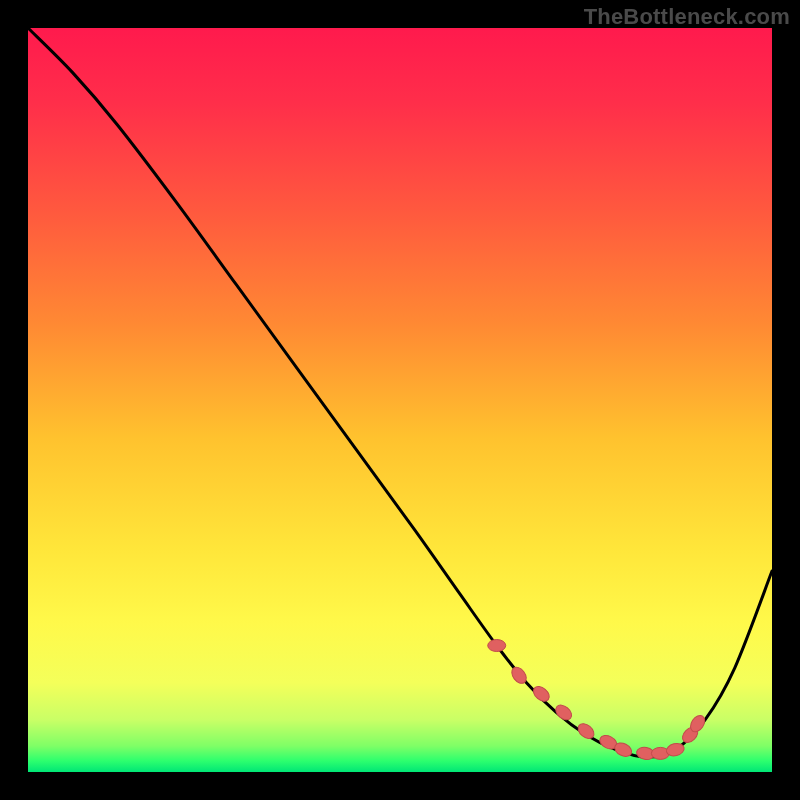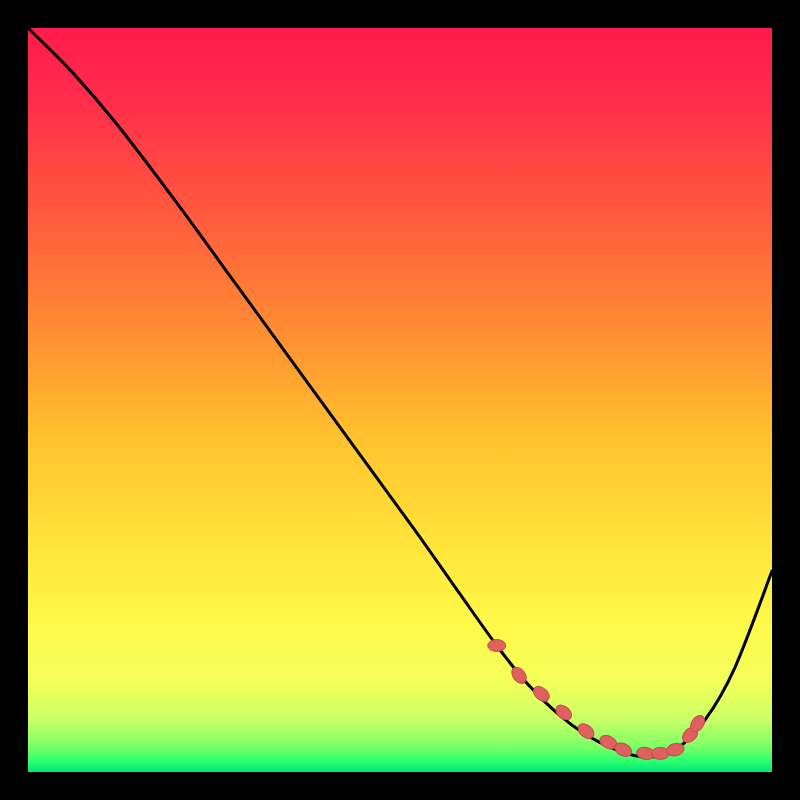--- a/index.html
+++ b/index.html
@@ -36,20 +36,21 @@
   .plot-area svg {
     display: block;
     width: 744px;
     height: 744px;
   }
 </style>
 </head>
 <body>
 
 <div class="stage">
+  <div class="watermark">TheBottleneck.com</div>
   <div class="plot-area">
     <svg id="svg" viewBox="0 0 744 744">
       <defs>
         <linearGradient id="bg-grad" x1="0" y1="0" x2="0" y2="1">
             <stop offset="0%" stop-color="#ff1a4d"></stop>
             <stop offset="10%" stop-color="#ff2e4a"></stop>
             <stop offset="25%" stop-color="#ff5a3e"></stop>
             <stop offset="40%" stop-color="#ff8a33"></stop>
             <stop offset="55.00000000000001%" stop-color="#ffc22e"></stop>
             <stop offset="70%" stop-color="#ffe63a"></stop>

